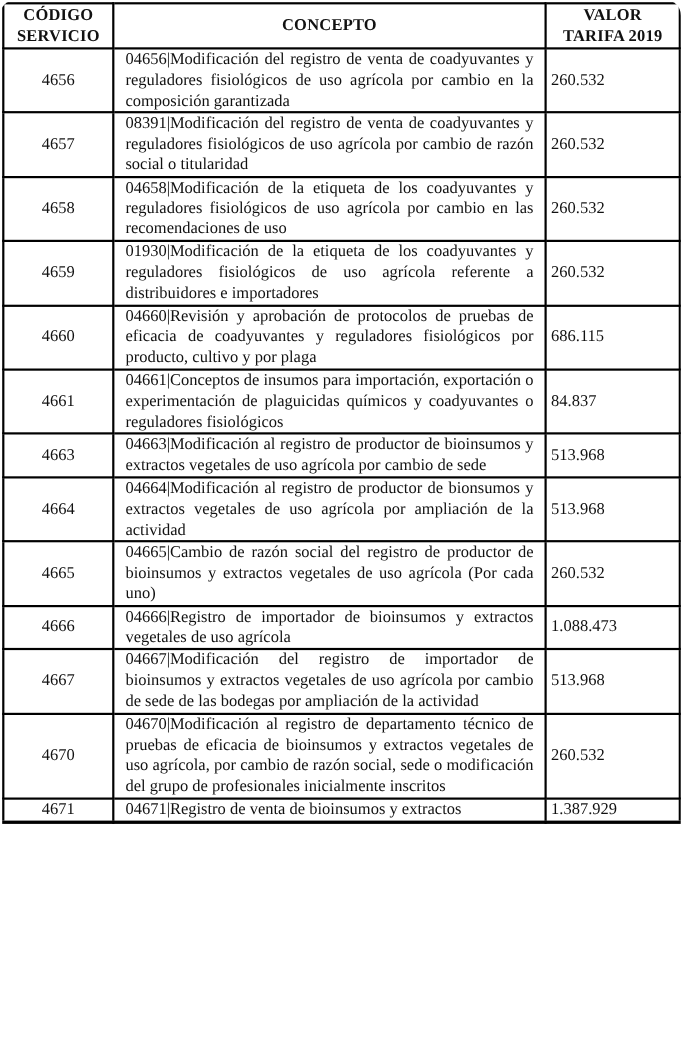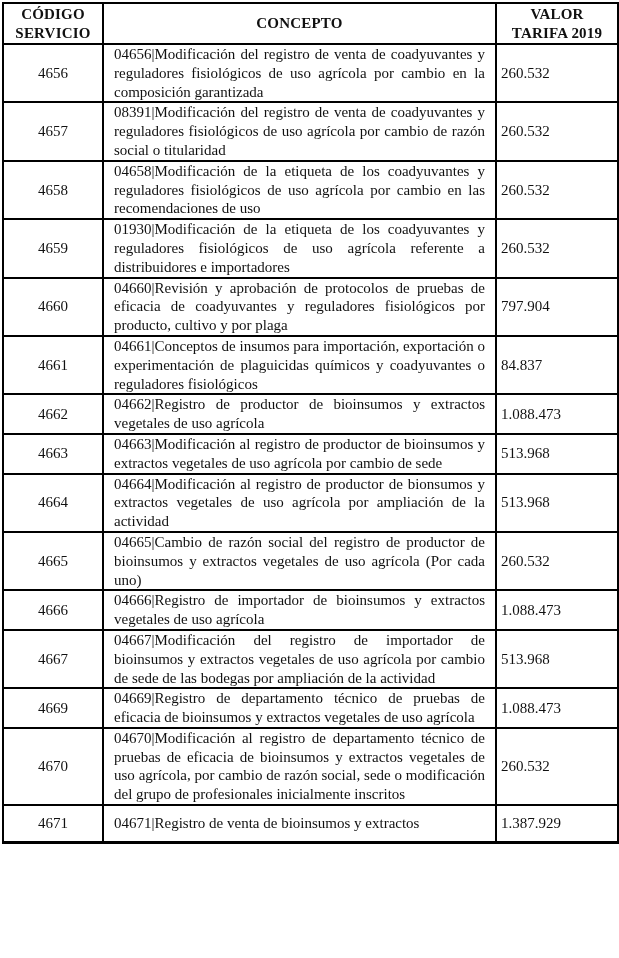--- a/index.html
+++ b/index.html
@@ -12,20 +12,21 @@
     height: 958px;
     overflow: hidden;
     font-family: "Liberation Serif", "DejaVu Serif", serif;
     color: #111111;
   }
   .page {
     width: 619px;
     height: 958px;
     overflow: hidden;
     background: #ffffff;
+    border-radius: 14px;
   }
   table.tariff {
     border-collapse: collapse;
     table-layout: fixed;
     width: 615px;
     margin: 2px 0 0 2px;
     border: 2px solid #000000;
     border-bottom-width: 3px;
   }
   col.c-codigo  { width: 100px; }
@@ -40,21 +41,21 @@
     line-height: 18.5px;
     text-align: center;
     vertical-align: middle;
     white-space: pre-line;
     padding: 1px 2px;
     letter-spacing: 0.2px;
   }
   td {
     line-height: 18.8px;
     vertical-align: middle;
-    padding: 8px 4px;
+    padding: 0 4px;
   }
   td.codigo {
     text-align: center;
   }
   td.concepto {
     text-align: justify;
     padding: 0 10px;
   }
   td.valor {
     text-align: left;
@@ -96,31 +97,26 @@
           <td class="valor">260.532</td>
         </tr>
         <tr>
           <td class="codigo">4659</td>
           <td class="concepto">01930|Modificación de la etiqueta de los coadyuvantes y reguladores fisiológicos de uso agrícola referente a distribuidores e importadores</td>
           <td class="valor">260.532</td>
         </tr>
         <tr>
           <td class="codigo">4660</td>
           <td class="concepto">04660|Revisión y aprobación de protocolos de pruebas de eficacia de coadyuvantes y reguladores fisiológicos por producto, cultivo y por plaga</td>
-          <td class="valor">797.904</td>
+          <td class="valor">686.115</td>
         </tr>
         <tr>
           <td class="codigo">4661</td>
           <td class="concepto">04661|Conceptos de insumos para importación, exportación o experimentación de plaguicidas químicos y coadyuvantes o reguladores fisiológicos</td>
           <td class="valor">84.837</td>
-        </tr>
-        <tr>
-          <td class="codigo">4662</td>
-          <td class="concepto">04662|Registro de productor de bioinsumos y extractos vegetales de uso agrícola</td>
-          <td class="valor">1.088.473</td>
         </tr>
         <tr>
           <td class="codigo">4663</td>
           <td class="concepto">04663|Modificación al registro de productor de bioinsumos y extractos vegetales de uso agrícola por cambio de sede</td>
           <td class="valor">513.968</td>
         </tr>
         <tr>
           <td class="codigo">4664</td>
           <td class="concepto">04664|Modificación al registro de productor de bionsumos y extractos vegetales de uso agrícola por ampliación de la actividad</td>
           <td class="valor">513.968</td>
@@ -134,25 +130,20 @@
           <td class="codigo">4666</td>
           <td class="concepto">04666|Registro de importador de bioinsumos y extractos vegetales de uso agrícola</td>
           <td class="valor">1.088.473</td>
         </tr>
         <tr>
           <td class="codigo">4667</td>
           <td class="concepto">04667|Modificación del registro de importador de bioinsumos y extractos vegetales de uso agrícola por cambio de sede de las bodegas por ampliación de la actividad</td>
           <td class="valor">513.968</td>
         </tr>
         <tr>
-          <td class="codigo">4669</td>
-          <td class="concepto">04669|Registro de departamento técnico de pruebas de eficacia de bioinsumos y extractos vegetales de uso agrícola</td>
-          <td class="valor">1.088.473</td>
-        </tr>
-        <tr>
           <td class="codigo">4670</td>
           <td class="concepto">04670|Modificación al registro de departamento técnico de pruebas de eficacia de bioinsumos y extractos vegetales de uso agrícola, por cambio de razón social, sede o modificación del grupo de profesionales inicialmente inscritos</td>
           <td class="valor">260.532</td>
         </tr>
         <tr>
           <td class="codigo">4671</td>
           <td class="concepto">04671|Registro de venta de bioinsumos y extractos</td>
           <td class="valor">1.387.929</td>
         </tr>
       </tbody>

